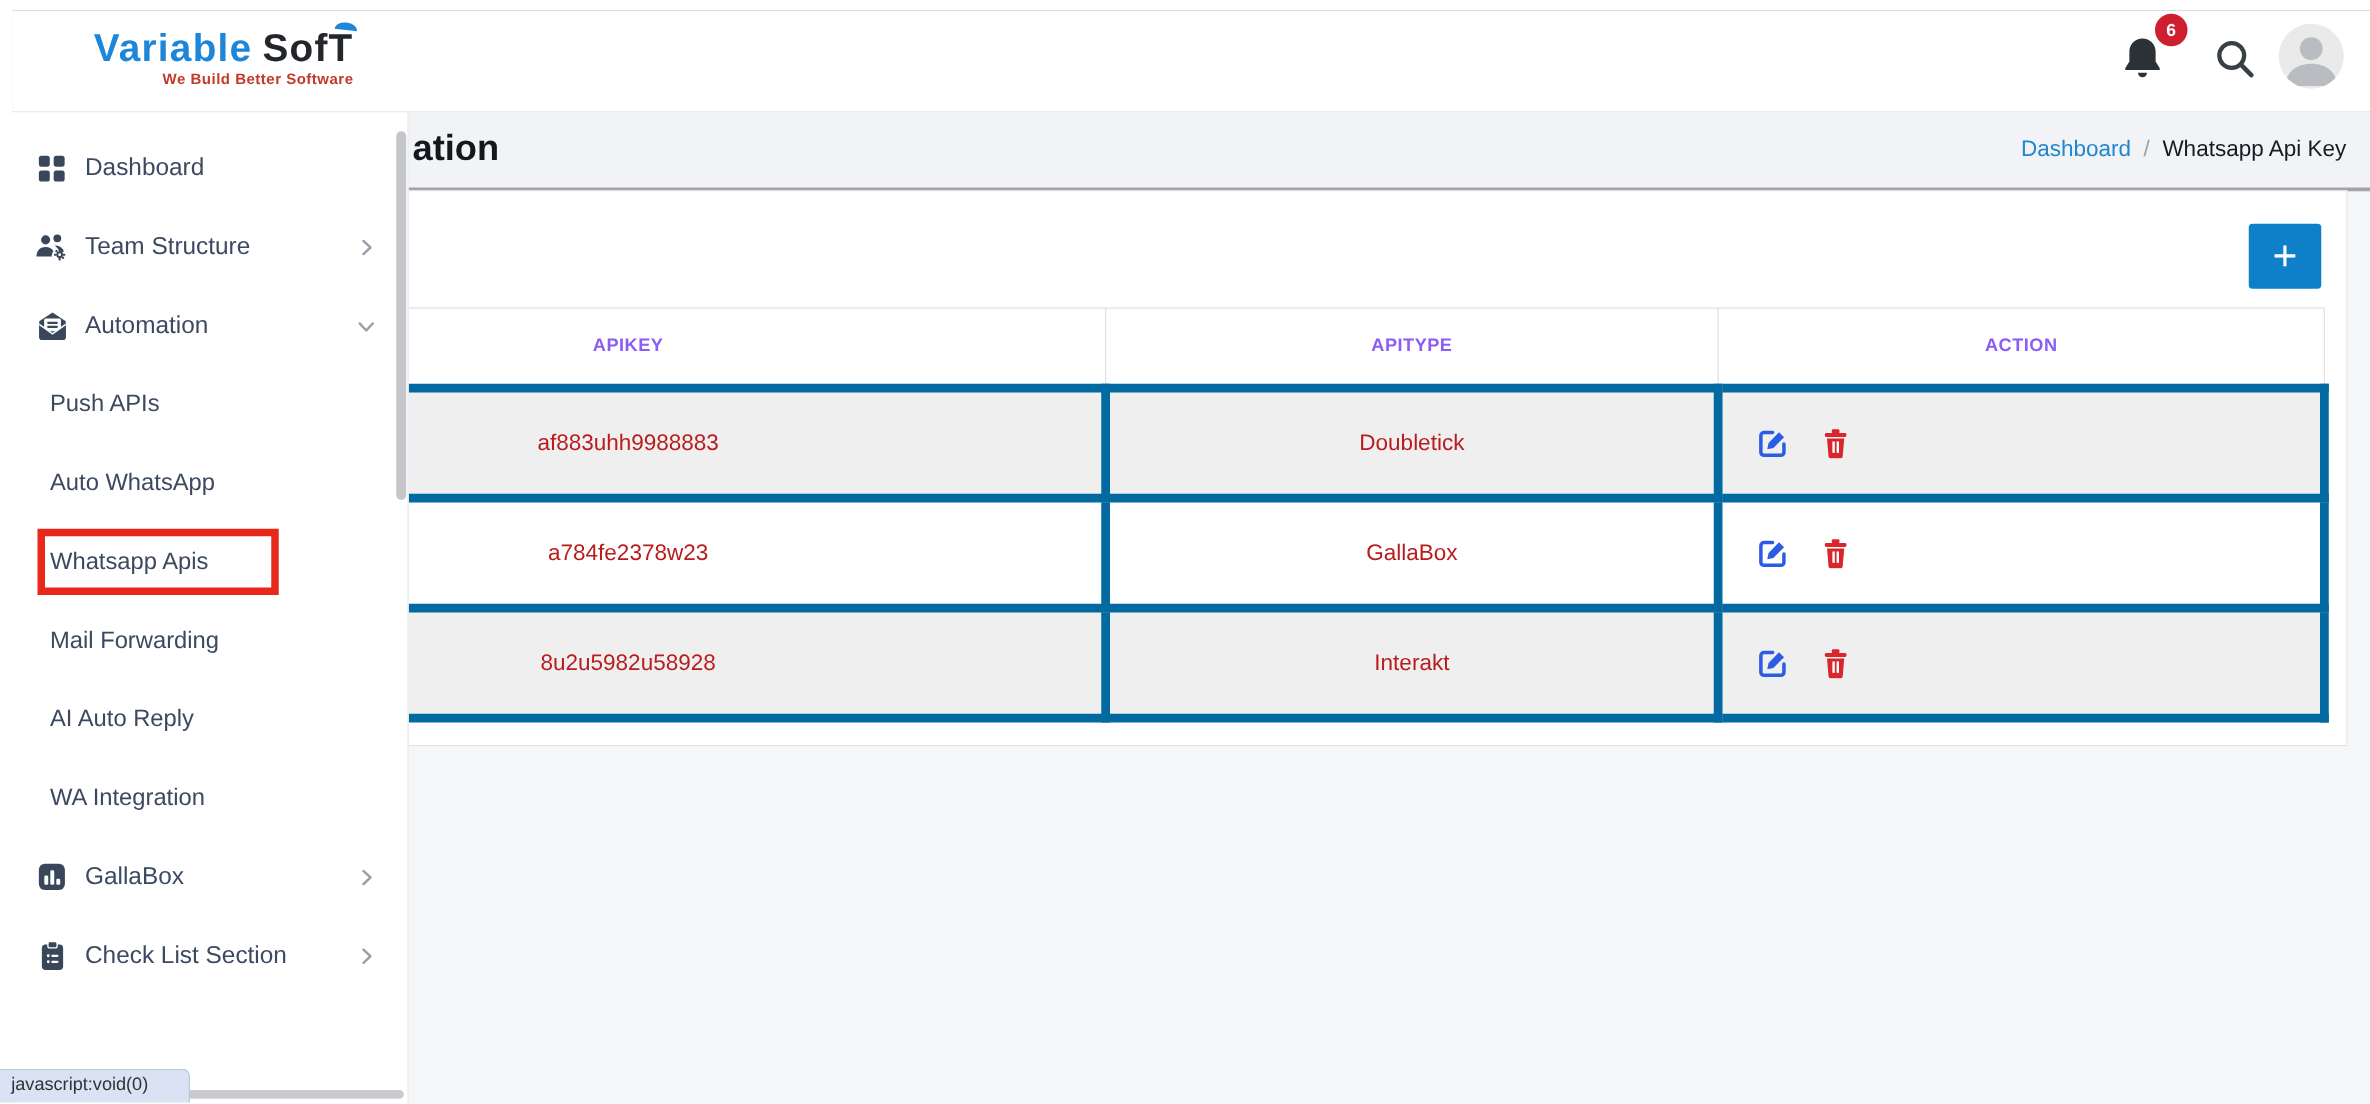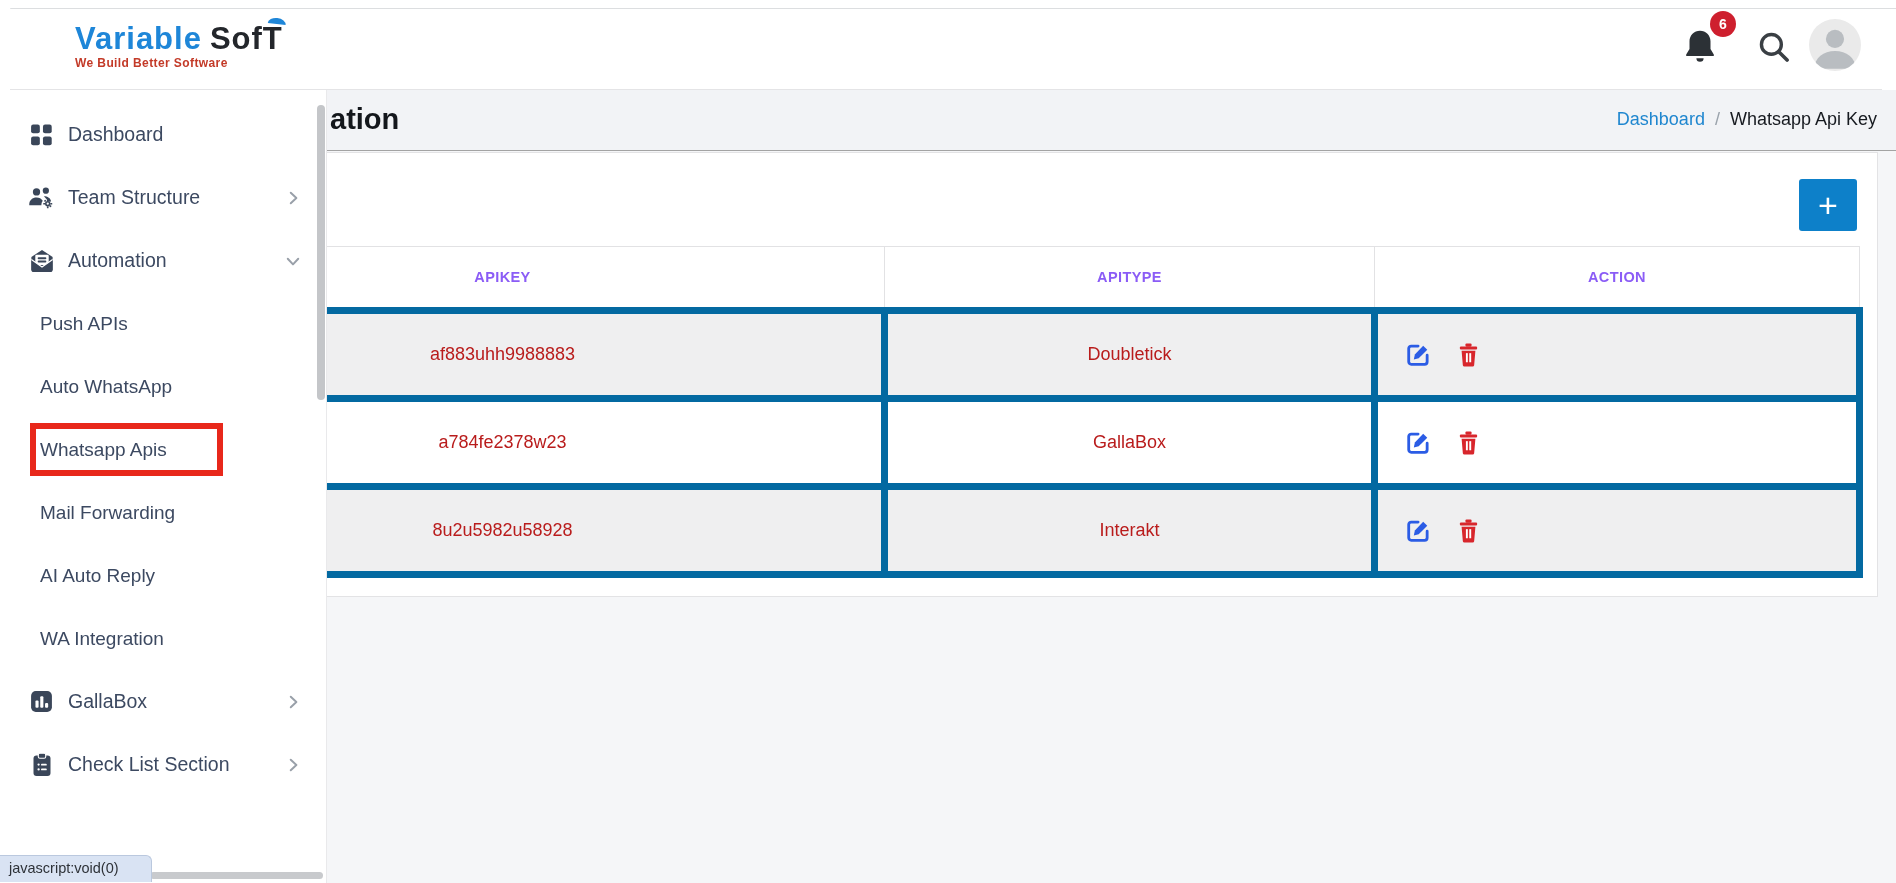--- a/index.html
+++ b/index.html
@@ -5,36 +5,36 @@
   html,body{margin:0;padding:0;}
   body{
     width:1896px;height:883px;position:relative;overflow:hidden;
     background:#ffffff;font-family:"Liberation Sans",sans-serif;
     -webkit-font-smoothing:antialiased;
   }
   .hairline-top{position:absolute;left:10px;right:0;top:8px;height:1px;background:#dcdee0;}
   .hairline-left{position:absolute;left:10px;top:8px;width:1px;height:82px;background:#e4e6e8;}
 
   
-  .app-header{position:absolute;left:10px;right:14px;top:9px;height:80px;background:#fff;border-bottom:1px solid #e4e4e6;}
+  .app-header{position:absolute;left:10px;right:0;top:9px;height:80px;background:#fff;border-bottom:1px solid #e4e4e6;}
   .logo{position:absolute;left:65px;top:13px;cursor:pointer;}
   .brand-line{font-size:31px;font-weight:bold;line-height:34px;white-space:nowrap;position:relative;}
   .brand-primary{color:#1e86d8;letter-spacing:1px;}
   .brand-secondary{color:#23262b;margin-left:8px;letter-spacing:1px;}
   .t-cap{position:absolute;right:-3px;top:-4px;width:18px;height:6px;background:#1e86d8;border-radius:50% 50% 0 0 / 100% 100% 0 0;transform:rotate(6deg);}
-  .tagline{font-size:12px;font-weight:bold;color:#c33a28;text-align:left;margin-top:0px;letter-spacing:0.4px;}
+  .tagline{font-size:12px;font-weight:bold;color:#c33a28;text-align:right;margin-top:0px;letter-spacing:0.4px;}
   .bell-button{position:absolute;right:162px;top:17px;width:40px;height:44px;background:none;border:none;cursor:pointer;padding:0;}
   .notification-badge{position:absolute;right:146px;top:2px;width:26px;height:26px;border-radius:50%;background:#ce1f2e;color:#fff;
     font-size:14px;font-weight:bold;display:flex;align-items:center;justify-content:center;z-index:2;cursor:pointer;}
   .search-button{position:absolute;right:90px;top:21px;width:36px;height:36px;background:none;border:none;cursor:pointer;padding:0;}
   .avatar{position:absolute;right:21px;top:10px;width:52px;height:52px;border-radius:50%;background:#eaeaea;overflow:hidden;cursor:pointer;}
 
   
   .main{position:absolute;left:96px;right:0;top:90px;bottom:0;background:#f5f6f8;}
-  .titlebar{position:absolute;left:0;right:0;top:0;height:60px;background:#f2f3f6;border-bottom:1px solid #a3a3a3;}
+  .titlebar{position:absolute;left:0;right:0;top:0;height:60px;background:#f2f3f6;border-bottom:3px solid #a3a3a3;}
   .page-title{position:absolute;left:234px;top:0;line-height:58px;font-size:29px;font-weight:700;color:#14171c;}
   .breadcrumb{position:absolute;right:19px;top:0;line-height:58px;font-size:18px;white-space:nowrap;}
   .bc-link{color:#1f86cf;text-decoration:none;cursor:pointer;}
   .bc-sep{color:#9aa2ab;margin:0 10px;font-weight:300;}
   .bc-current{color:#171a20;}
 
   .card{position:absolute;left:0;top:62px;width:1782px;height:445px;background:#fff;border:1px solid #e3e3e5;box-sizing:border-box;}
   .add-button{position:absolute;top:26px;right:20px;width:58px;height:52px;background:#0d80c9;color:#fff;border:none;border-radius:3px;
     font-size:34px;font-weight:400;line-height:50px;text-align:center;cursor:pointer;font-family:"Liberation Sans",sans-serif;padding:0;}
   .table-wrap{position:absolute;left:20px;top:93px;width:1739px;}

